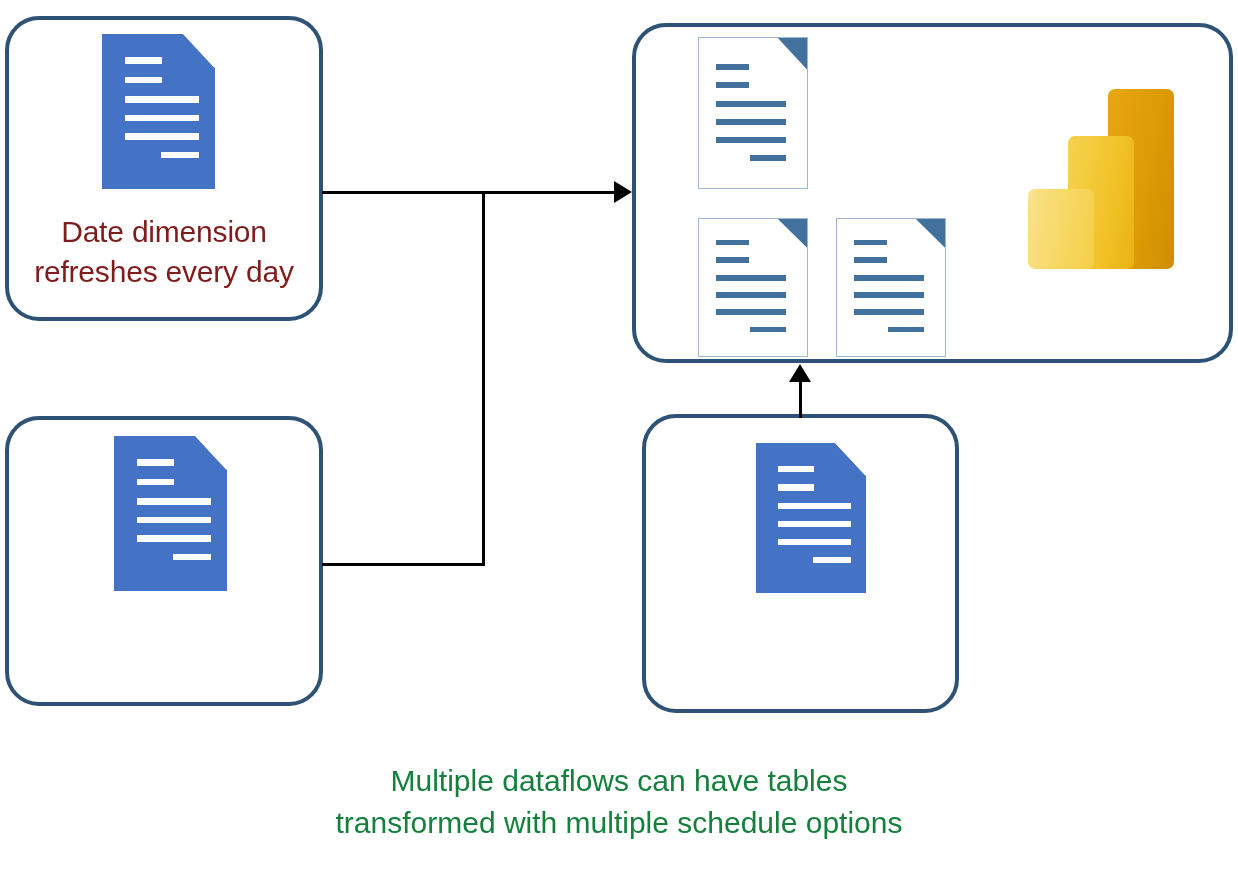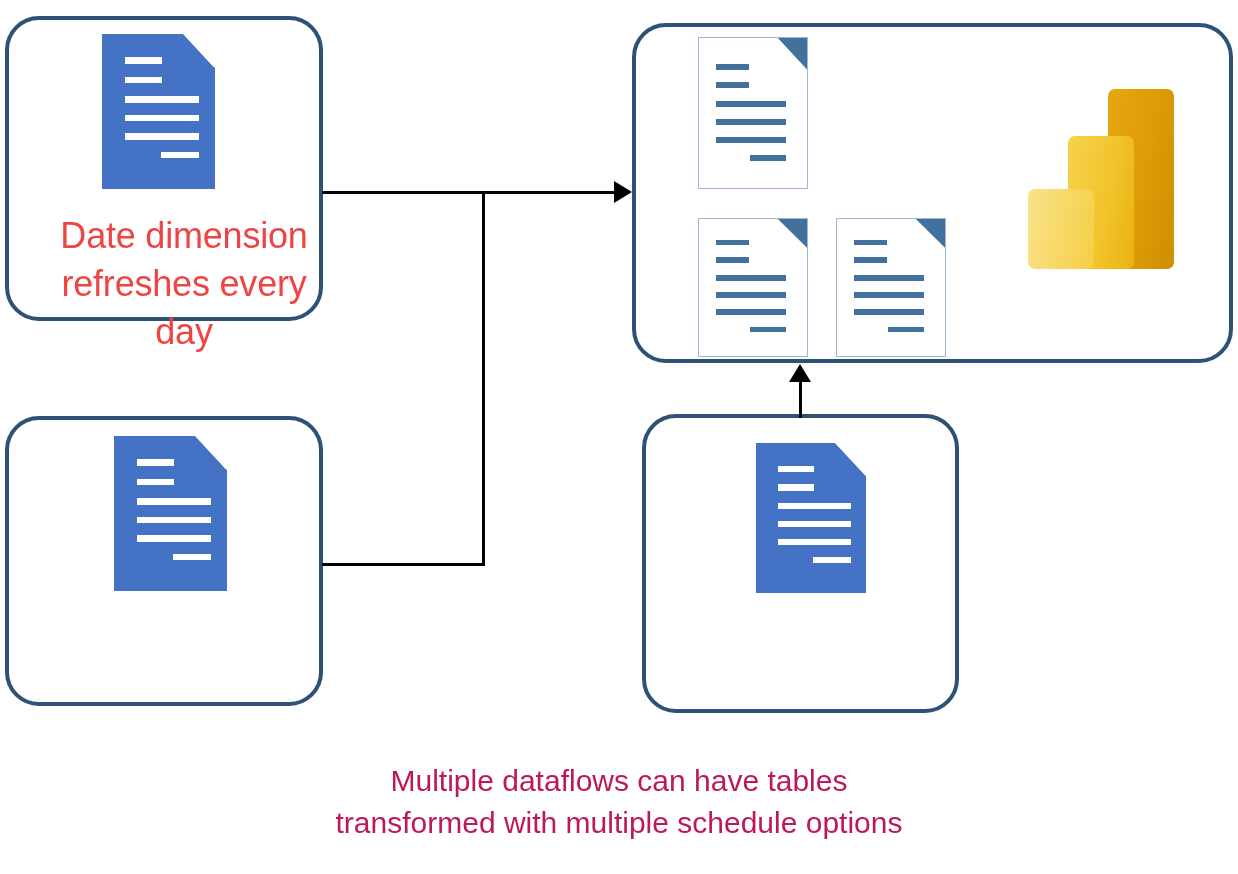--- a/index.html
+++ b/index.html
@@ -30,26 +30,25 @@
   #box-sales-table { left: 5px;   top: 416px; width: 318px; height: 290px; }
   #box-pbix        { left: 632px; top: 23px;  width: 601px; height: 340px; }
   #box-product     { left: 642px; top: 414px; width: 317px; height: 299px; }
 
   
   .box-label {
     position: absolute;
     left: 0;
     width: 100%;
     text-align: center;
-    color: #ef4444;
-    font-size: 36px;
+    color: #7f1d1d;
+    font-size: 30px;
     line-height: 1.33;
     white-space: pre-line;
     letter-spacing: -0.2px;
-    padding-left: 20px;
   }
   #label-date        { top: 192px; }
 
   
   .doc-solid {
     position: absolute;
   }
   .doc-solid .body {
     position: absolute;
     inset: 0;
@@ -131,21 +130,21 @@
 
   
   #caption {
     position: absolute;
     left: 0;
     top: 760px;
     width: 1238px;
     text-align: center;
     font-size: 30px;
     line-height: 1.4;
-    color: #be185d;
+    color: #15803d;
     white-space: pre-line;
   }
 </style>
 </head>
 <body>
 
 <div id="canvas">
 
   <div class="box" id="box-date">
 

